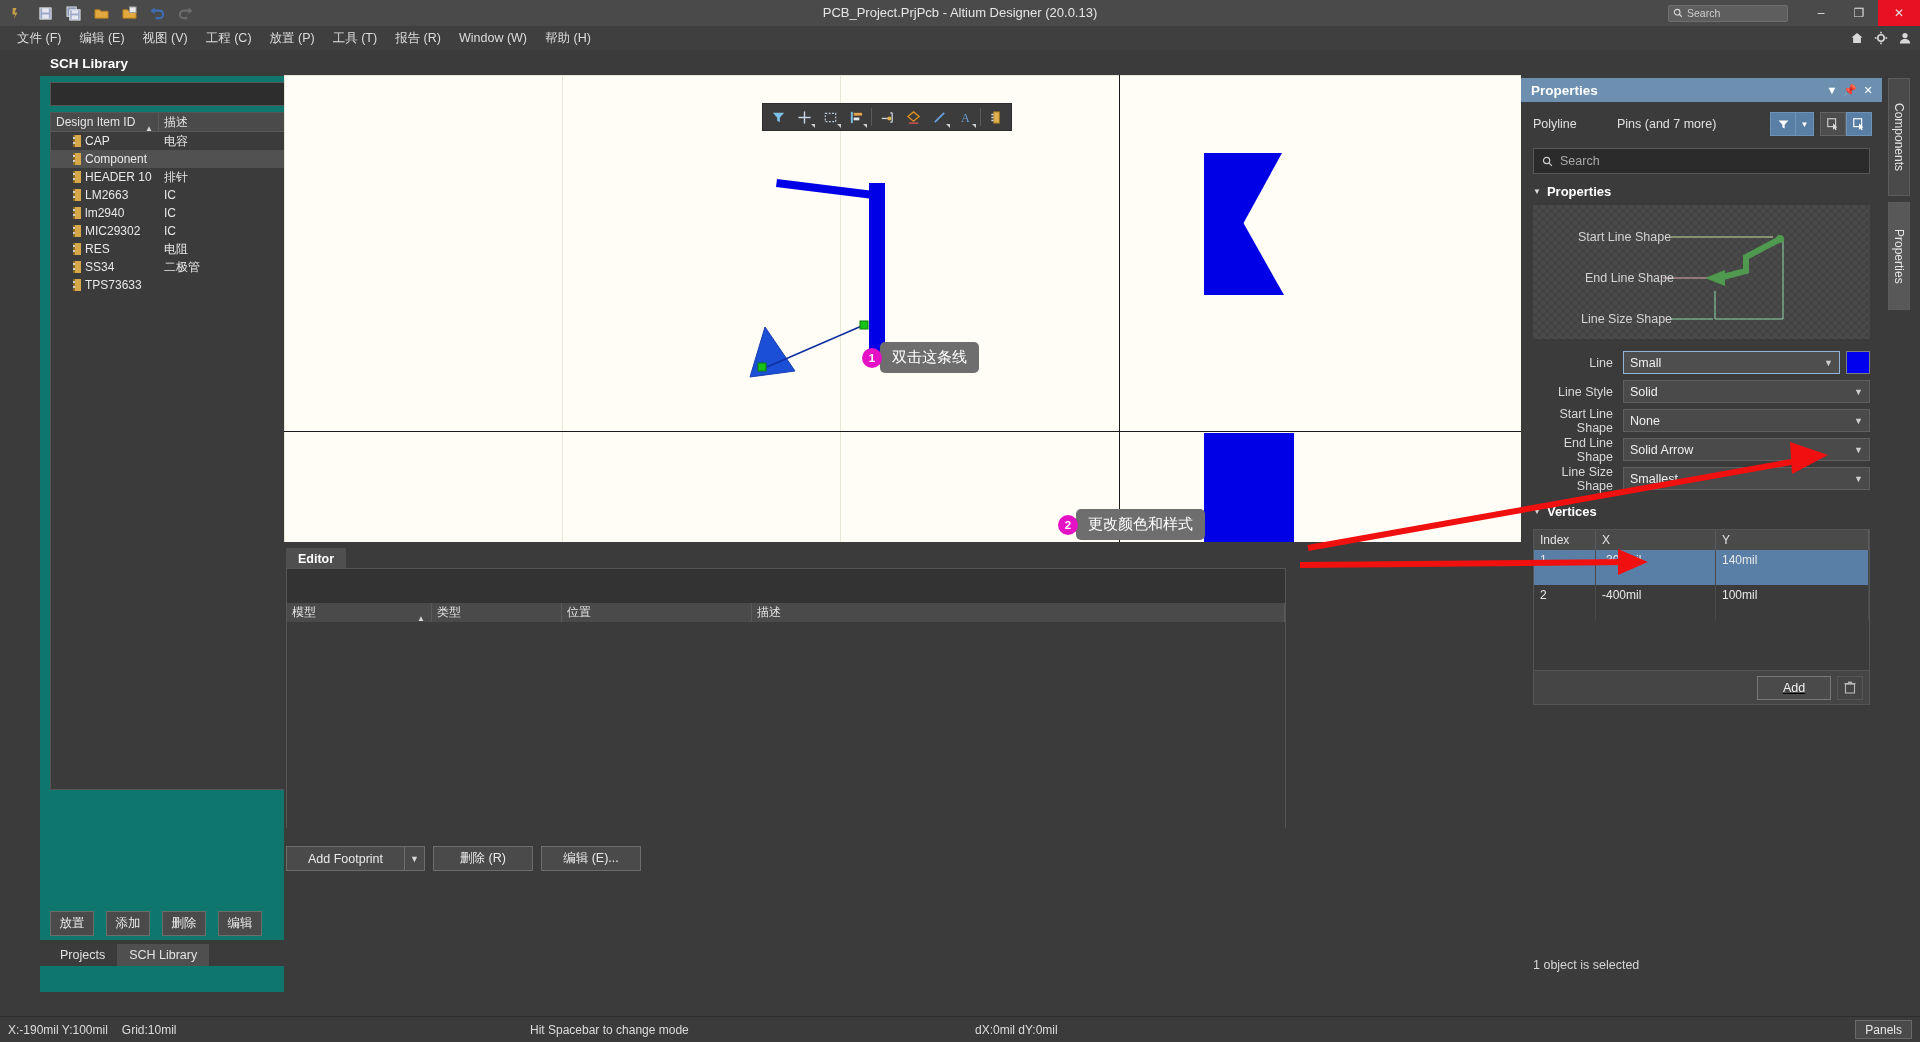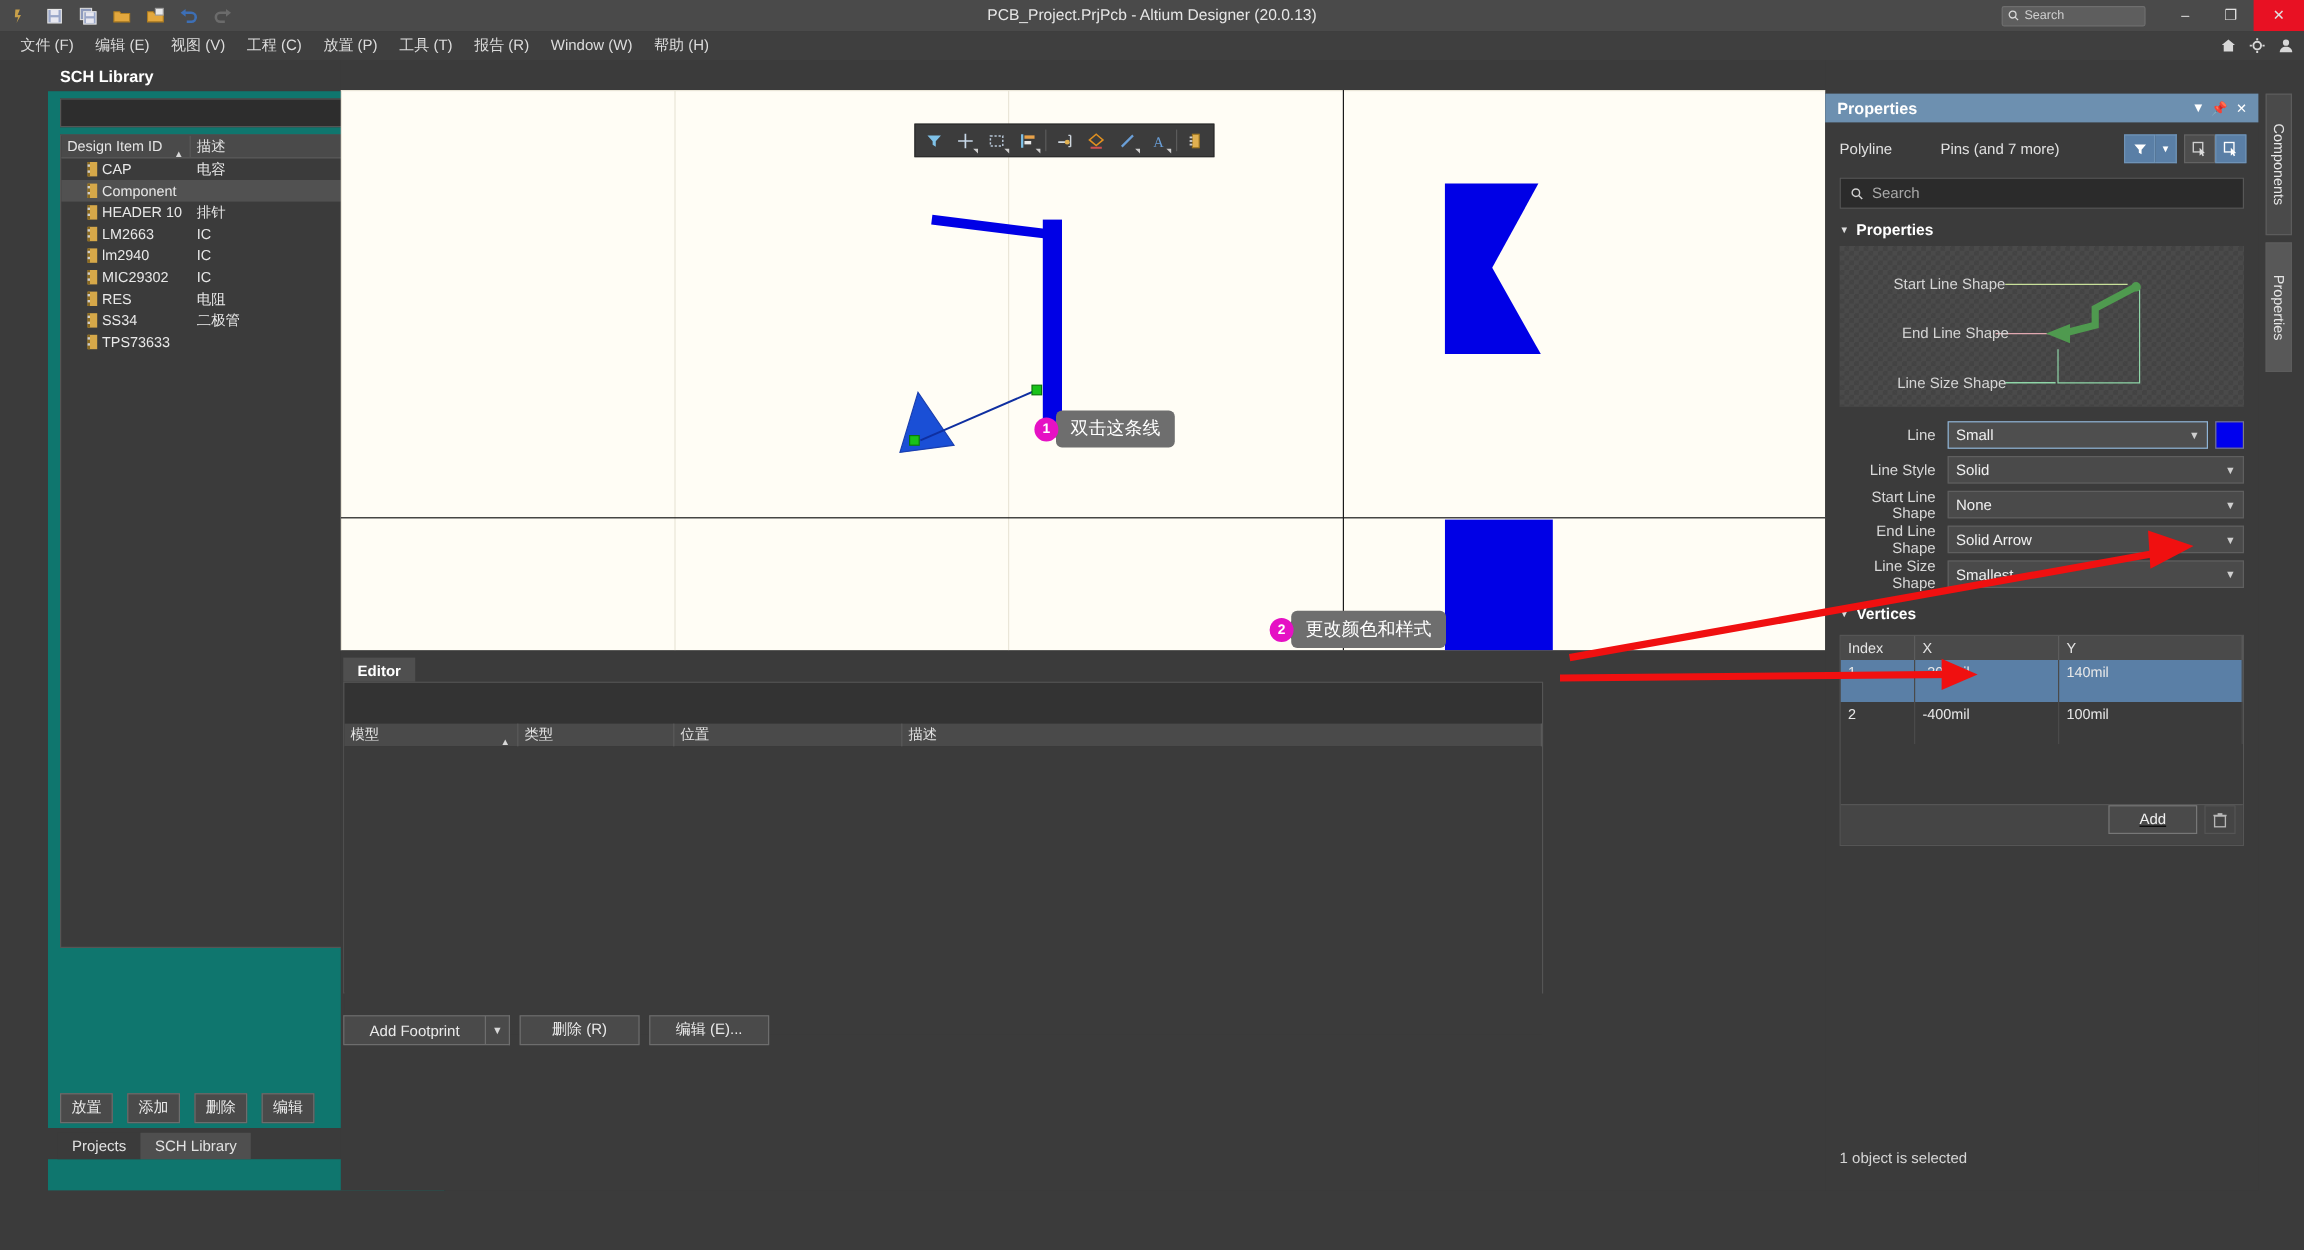--- a/index.html
+++ b/index.html
@@ -275,21 +275,21 @@
     border-right: 1px solid #5c5c5c;
   }
   .vt-row { display: flex; height: 35px; background: #3b3b3b; }
   .vt-row.sel > div { background: #5a7fa6; }
   .vt-row > div {
     font-size: 12px; color: #e8e8e8; line-height: 20px; padding-left: 6px;
     border-right: 1px solid #4a4a4a;
   }
   .vt-filler { height: 50px; background: #3b3b3b; }
   .vt-foot {
-    display: flex; align-items: flex-start; justify-content: flex-end; gap: 6px;
+    display: flex; align-items: center; justify-content: flex-end; gap: 6px;
     height: 34px; background: #454545; border-top: 1px solid #555; padding-right: 6px; text-decoration: underline;
   }
   .addbtn {
     width: 74px; height: 24px; background: #4a4a4a; border: 1px solid #777;
     color: #f0f0f0; font-size: 12.5px; display: flex; align-items: center; justify-content: center;
   }
   .trashbtn {
     width: 26px; height: 24px; background: #454545; border: 1px solid #555;
     display: flex; align-items: center; justify-content: center;
   }
@@ -808,14 +808,21 @@
 
   <div class="vtabs">
     <div class="vtab" style="top:0px;height:118px;">
       <span>Components</span>
     </div>
     <div class="vtab active" style="top:124px;height:108px;">
       <span>Properties</span>
     </div>
   </div>
 
+  <div class="statusbar">
+    <div class="sb-coords">X:-190mil Y:100mil</div>
+    <div class="sb-grid">Grid:10mil</div>
+    <div class="sb-hint">Hit Spacebar to change mode</div>
+    <div class="sb-delta">dX:0mil dY:0mil</div>
+    <div class="panels-btn">Panels</div>
+  </div>
 
 </div>
 
 </body></html>

